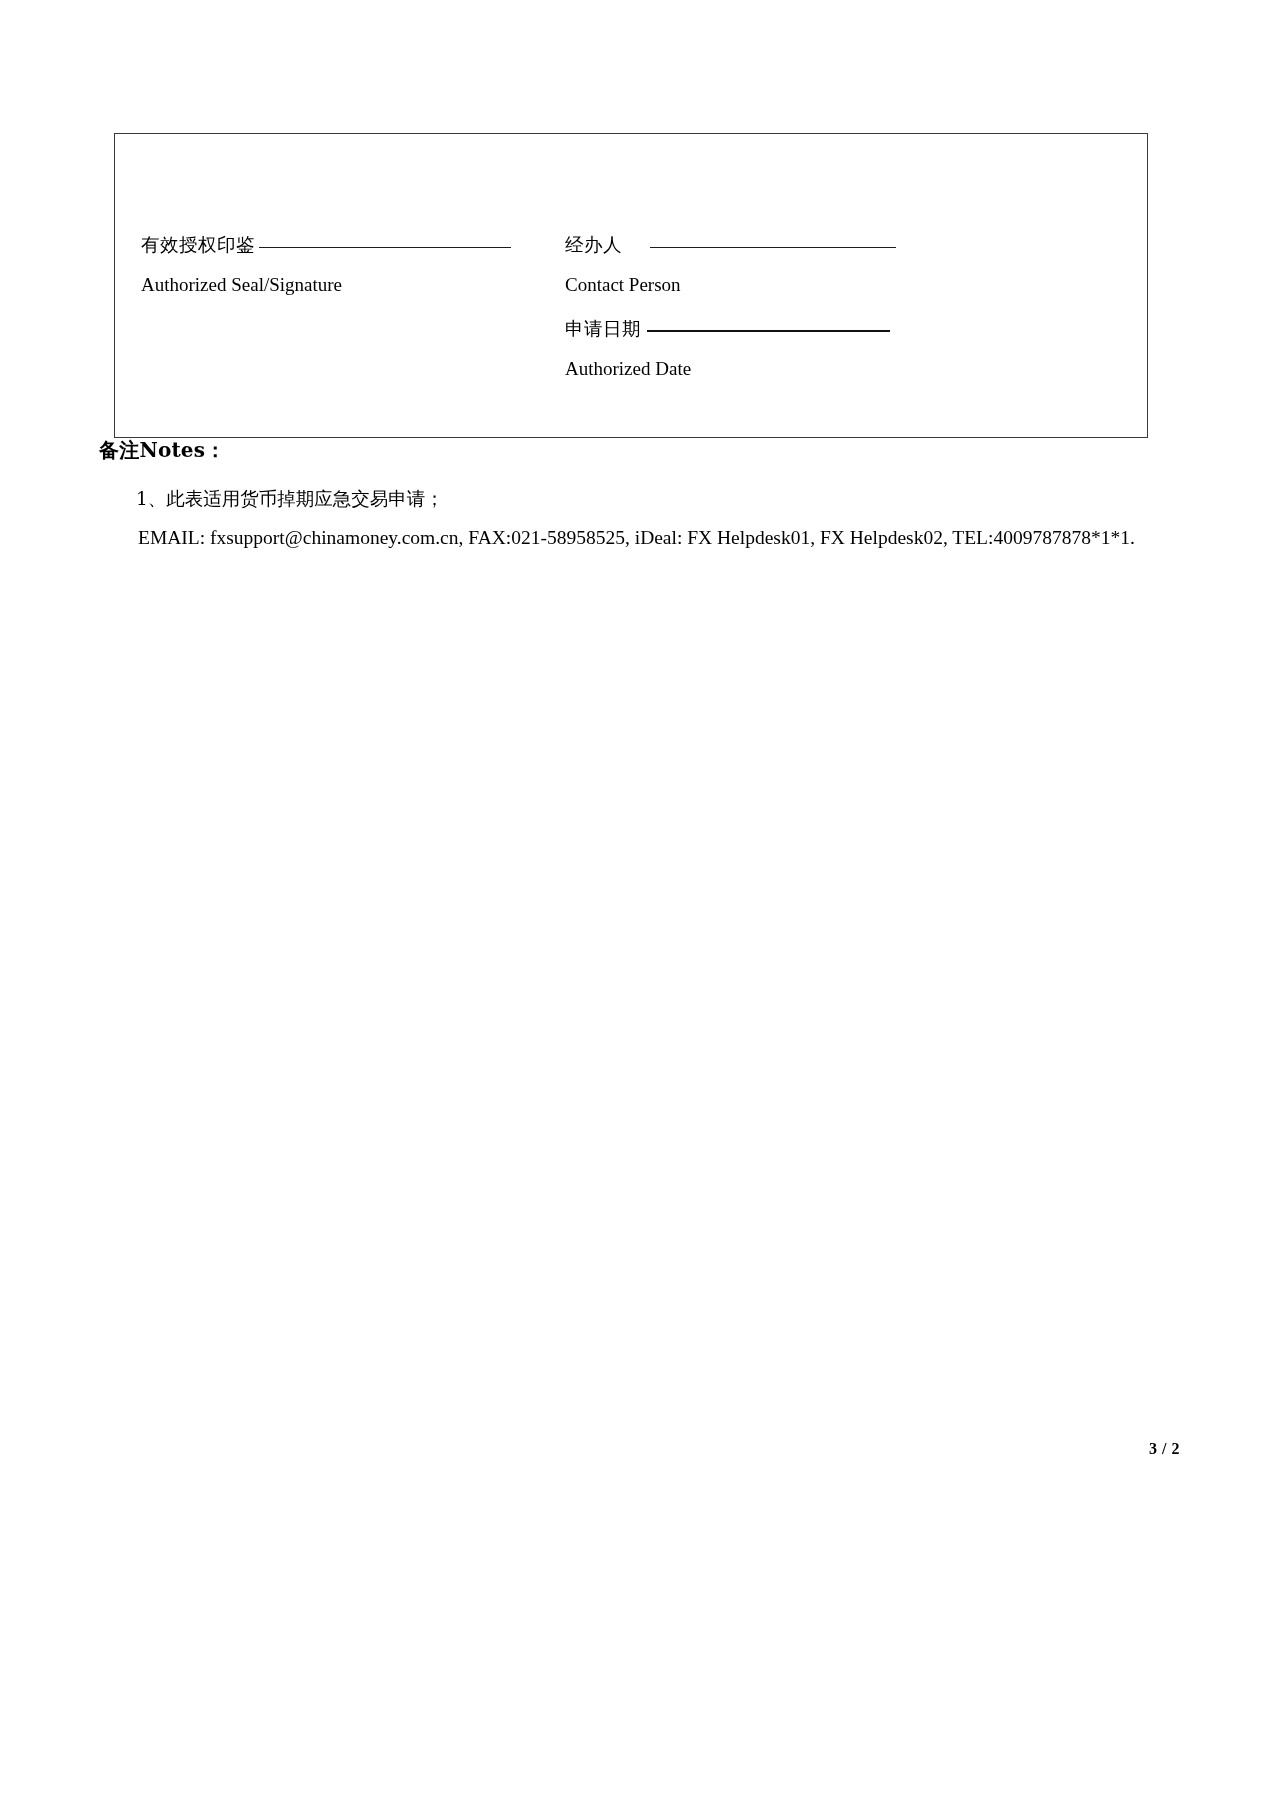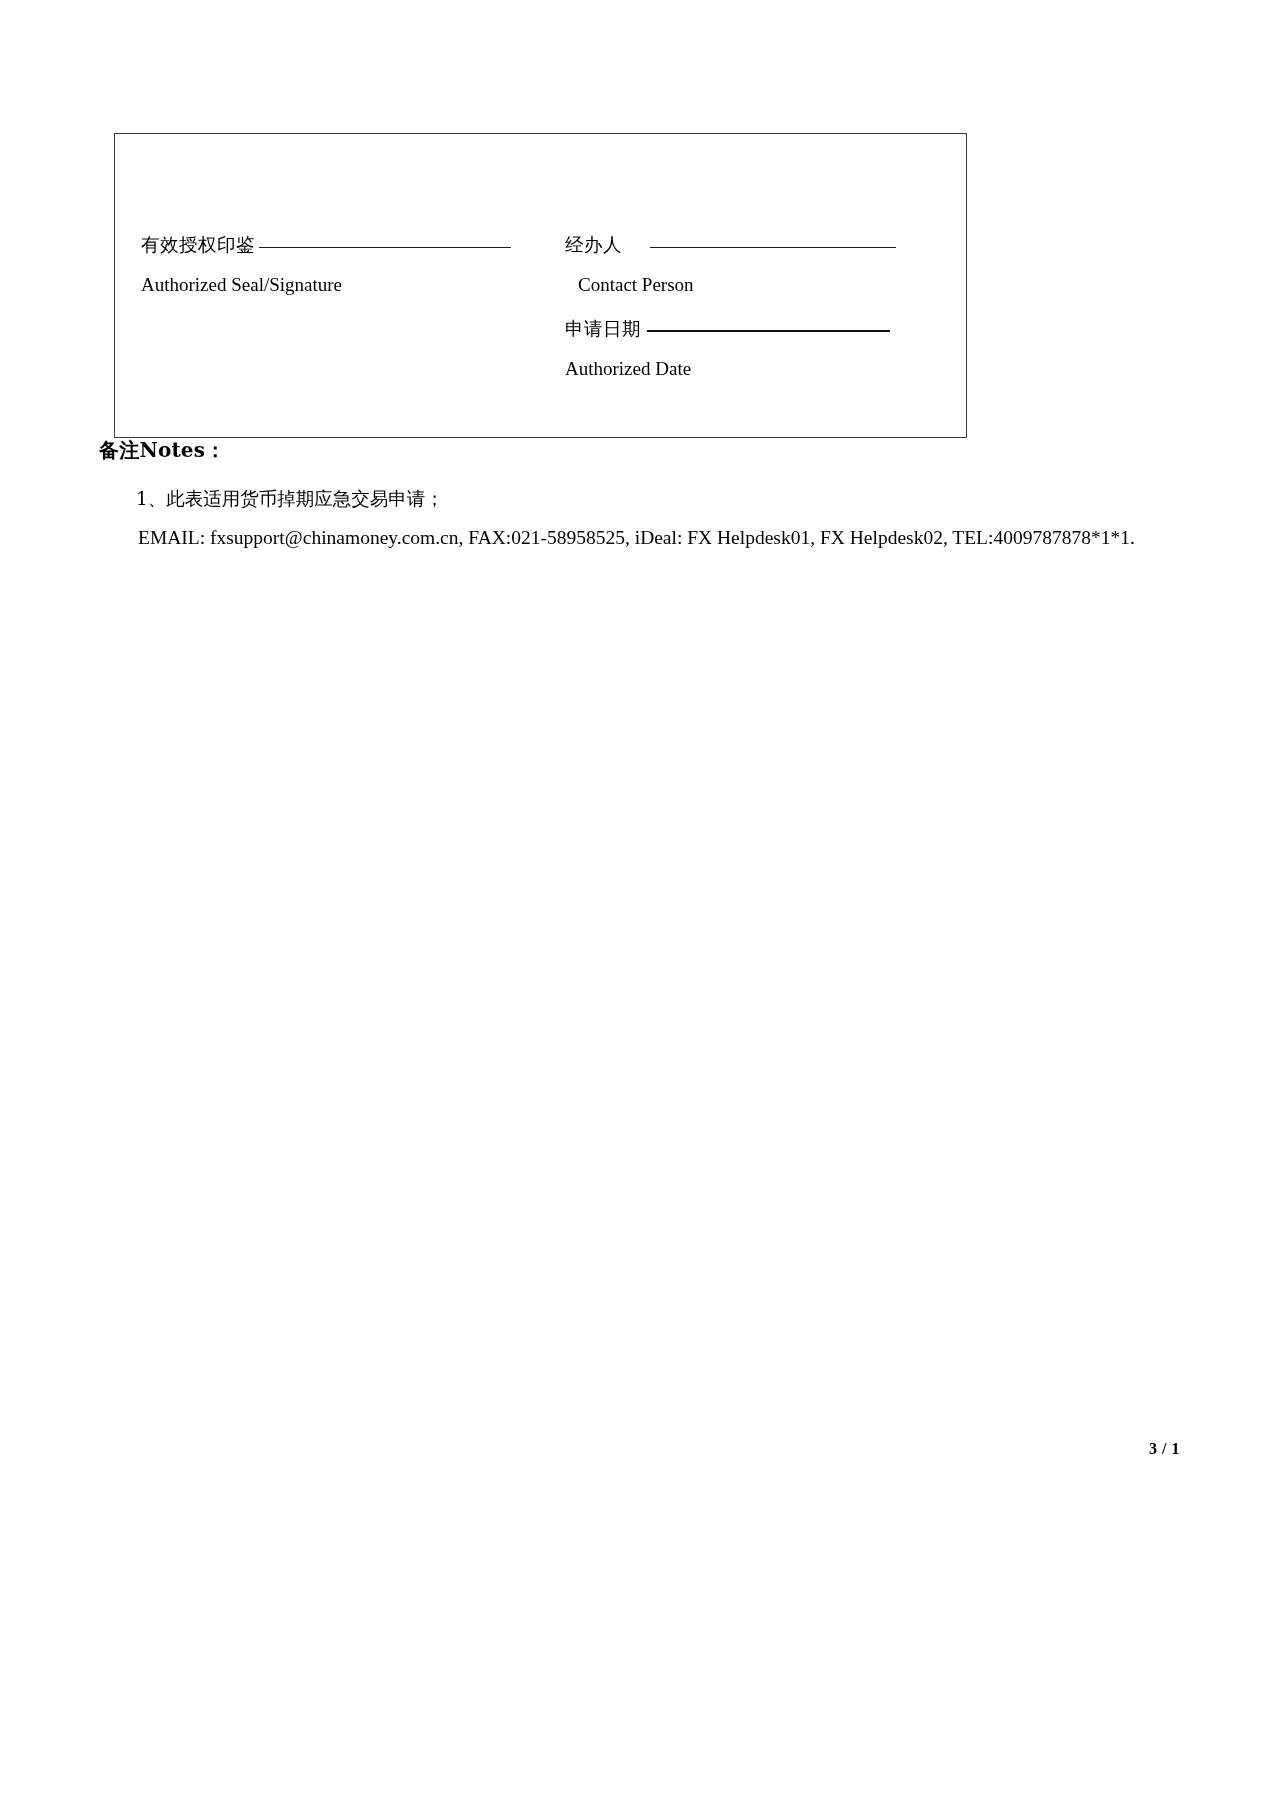--- a/index.html
+++ b/index.html
@@ -23,21 +23,21 @@
     width: 1280px;
     height: 1810px;
     background: #ffffff;
   }
 
   
   .sig-box {
     position: absolute;
     left: 114px;
     top: 133px;
-    width: 853px;
+    width: 1034px;
     height: 305px;
     border: 1.5px solid #3a3a3a;
     box-sizing: border-box;
   }
 
   .sig-row {
     position: absolute;
     display: flex;
     align-items: baseline;
     white-space: nowrap;
@@ -61,21 +61,21 @@
     top: -3px;
   }
   .rule.thick {
     border-bottom: 2.2px solid #111;
   }
 
   
   .seal-label      { left: 26px;  top: 98px; }
   .seal-sub        { left: 26px;  top: 140px; }
   .contact-label   { left: 450px; top: 98px; }
-  .contact-sub     { left: 450px; top: 140px; margin-left: 13px; }
+  .contact-sub     { left: 450px; top: 140px; }
   .appdate-label   { left: 450px; top: 182px; }
   .appdate-sub     { left: 450px; top: 224px; }
 
   
   .notes {
     position: absolute;
     left: 99px;
     top: 437px;
     width: 1070px;
   }
@@ -164,16 +164,16 @@
     <p class="p cnp indent gap-sm">1、此表适用货币掉期应急交易申请；</p>
 
 
 
 
     <p class="p enp indent">EMAIL: fxsupport@chinamoney.com.cn, FAX:021-58958525, iDeal: FX Helpdesk01, FX Helpdesk02, TEL:4009787878*1*1.</p>
 
   </div>
 
   <div class="footer">
-    <span>3 / 1</span>
+    <span>3 / 2</span>
   </div>
 
 </div>
 
 </body></html>

